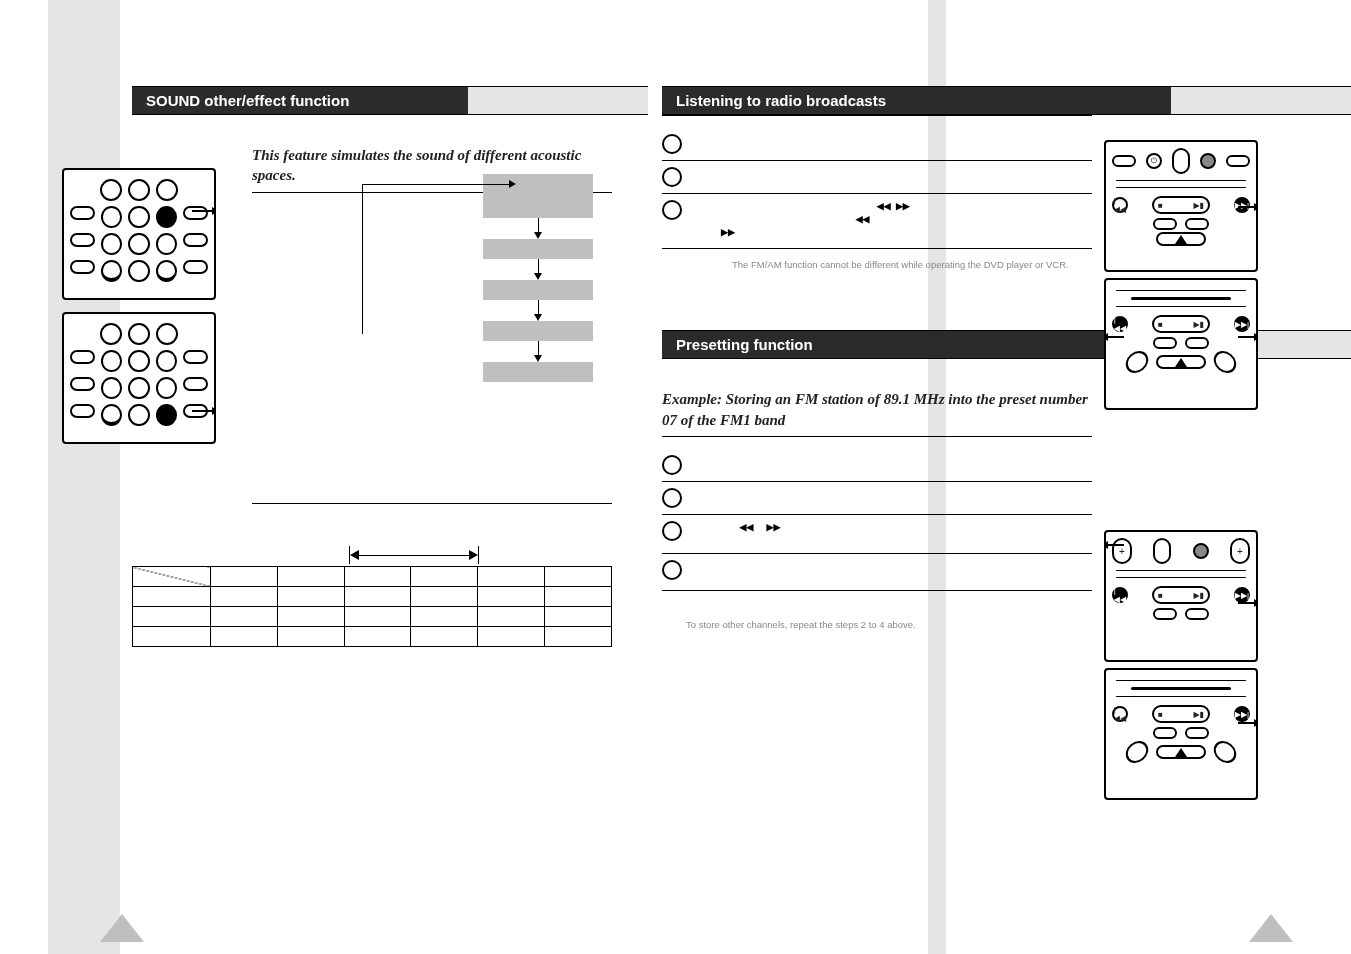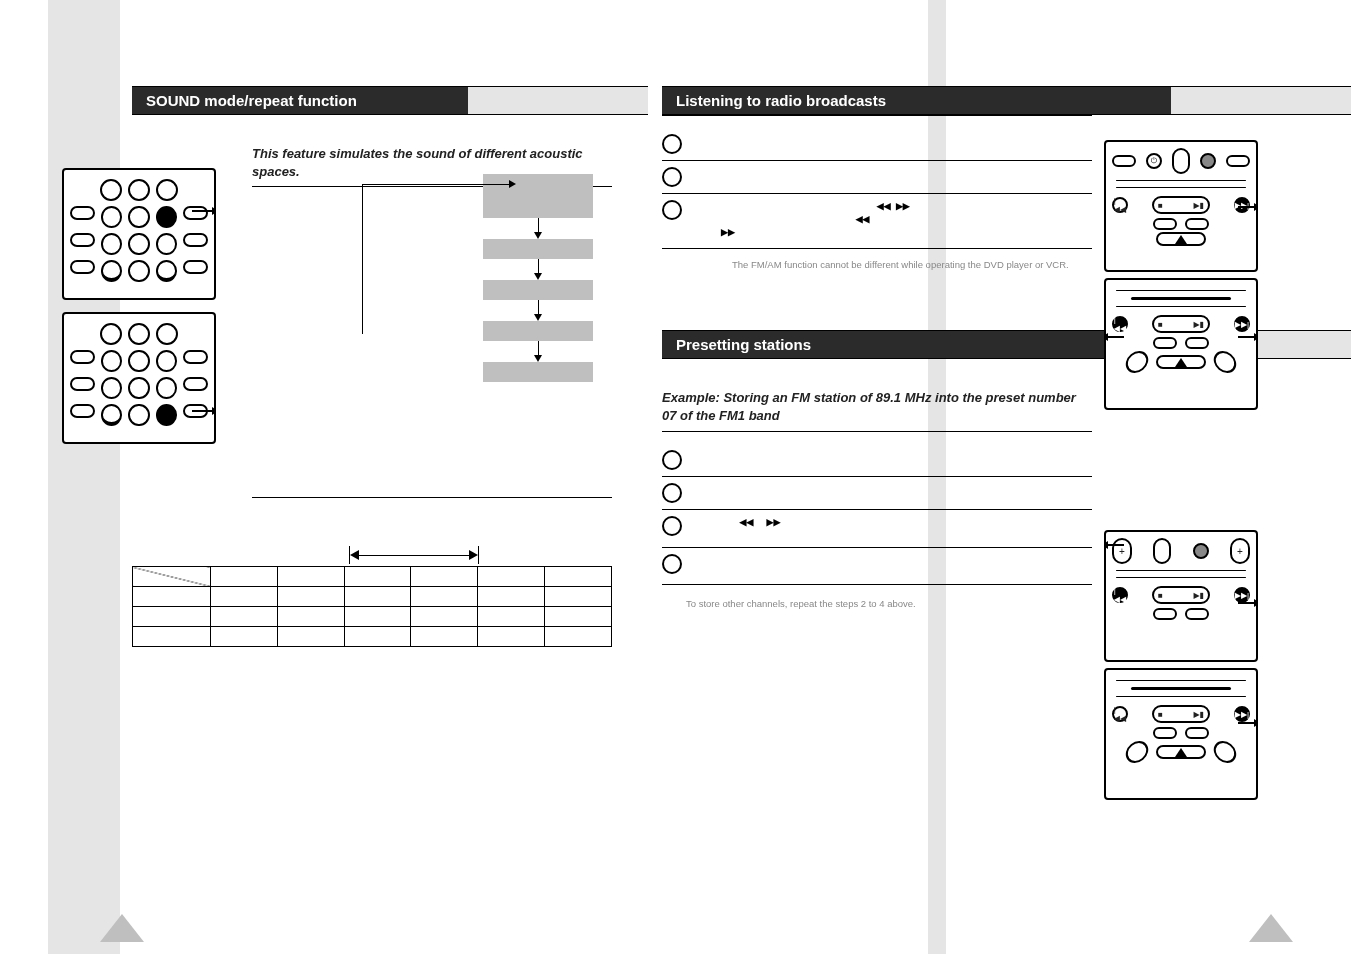--- a/index.html
+++ b/index.html
@@ -52,24 +52,25 @@
   }
   .section-head .light {
     background: #e5e5e5;
     width: 180px;
   }
   .col-right .section-head { margin-left: 14px; }
 
   .intro-text {
     font-style: italic;
     font-weight: 600;
-    font-size: 13px;
+    font-size: 15px;
     margin: 30px 0 6px 204px;
     width: 360px;
     line-height: 1.35;
+    font-family: Liberation Serif, serif;
   }
   .col-right .intro-text { margin-left: 14px; width: 430px; }
   .intro-underline { border-bottom: 1px solid #000; margin-left: 204px; width: 360px; }
   .col-right .intro-underline { margin-left: 14px; width: 430px; }
 
   .remote-figure {
     position: absolute;
     left: 14px;
     width: 154px;
     height: 132px;
@@ -205,21 +206,21 @@
 <body>
 
 <div class="page-band-left"></div>
 <div class="page-band-right"></div>
 
 <div class="page">
 
   <div class="col-left">
 
     <div class="section-head">
-      <div class="dark">SOUND mode/repeat function</div>
+      <div class="dark">SOUND other/effect function</div>
       <div class="light"></div>
     </div>
 
     <div class="intro-text">This feature simulates the sound of different acoustic spaces.</div>
     <div class="intro-underline"></div>
 
     <div class="remote-figure r1">
       <div class="remote-inner">
         <div class="kp-row">
             <span class="kp-btn"></span>
@@ -479,21 +480,21 @@
               <span class="tri-up"></span>
             </span>
           <span class="circ" style="width:22px;height:22px;transform:skewX(12deg)"></span>
         </div>
       </div>
       <div class="callout-arrow flip" style="top:56px;left:-4px;"></div>
       <div class="callout-arrow" style="top:56px;right:-4px;"></div>
     </div>
 
     <div class="section-head" style="margin-top:60px;">
-      <div class="dark">Presetting stations</div>
+      <div class="dark">Presetting function</div>
       <div class="light"></div>
     </div>
     <div class="intro-text">Example: Storing an FM station of 89.1 MHz into the preset number 07 of the FM1 band</div>
     <div class="intro-underline"></div>
 
     <div class="step-block">
       <div class="step-row">
         <div class="step-num">
             <span>1</span>
           </div>
@@ -520,21 +521,21 @@
       </div>
       <div class="step-row nobord">
         <div class="step-num">
             <span>4</span>
           </div>
         <div class="step-text"></div>
       </div>
     </div>
     <div class="intro-underline" style="margin-top:4px;"></div>
 
-    <div class="note-row" style="margin-top:13px;">
+    <div class="note-row" style="margin-top:28px;">
       <span>To store other channels, repeat the steps 2 to 4 above.</span>
     </div>
 
     <div class="remote-figure r3">
       <div class="remote-inner">
         <div class="tline">
           <span class="pillbtn" style="height:26px;width:20px;border-radius:10px;display:flex;align-items:center;justify-content:center">+</span>
           <span class="pillbtn" style="height:26px;width:18px;border-radius:10px;"></span>
           <span class="circ" style="background:#888"></span>
           <span class="pillbtn" style="height:26px;width:20px;border-radius:10px;display:flex;align-items:center;justify-content:center">+</span>

